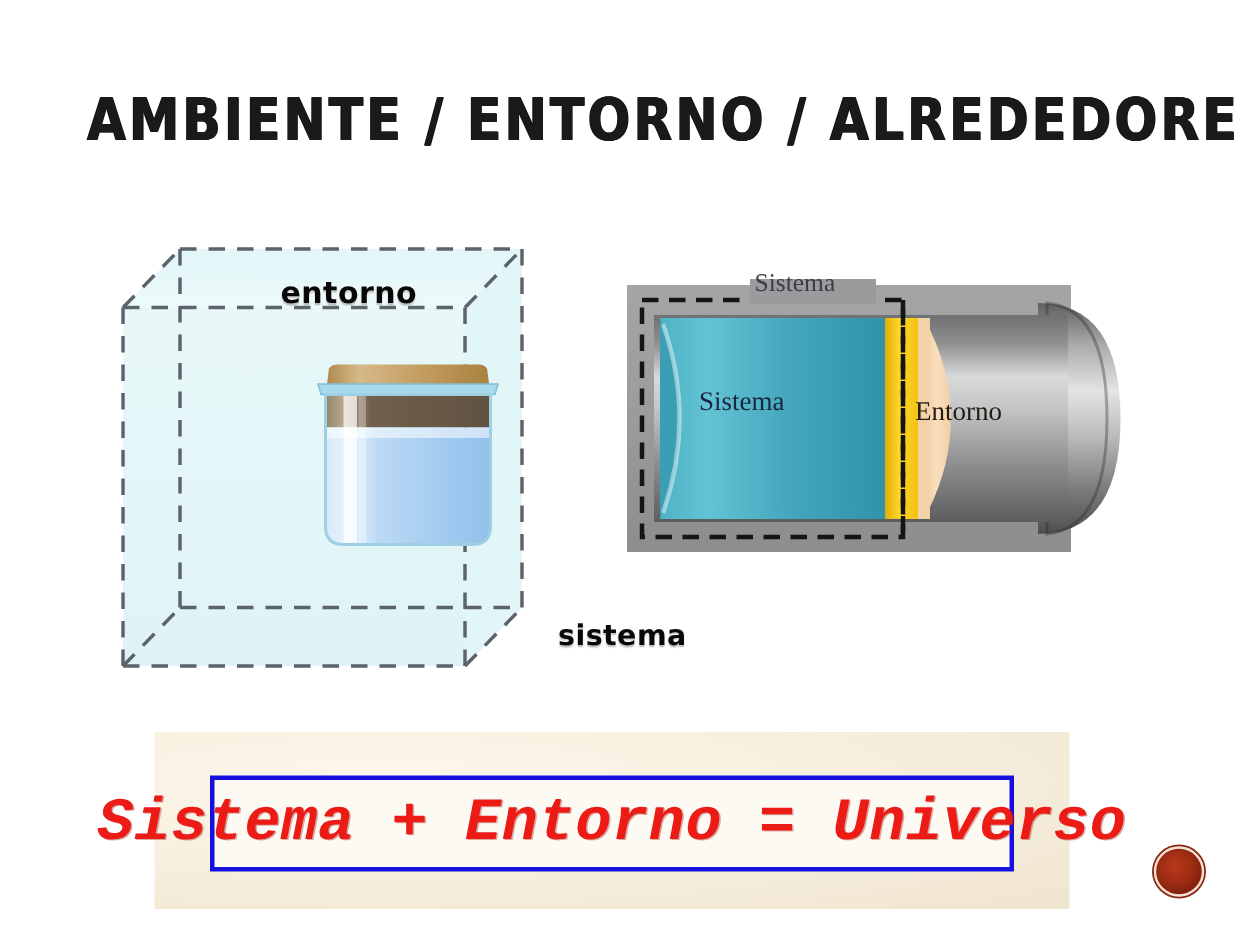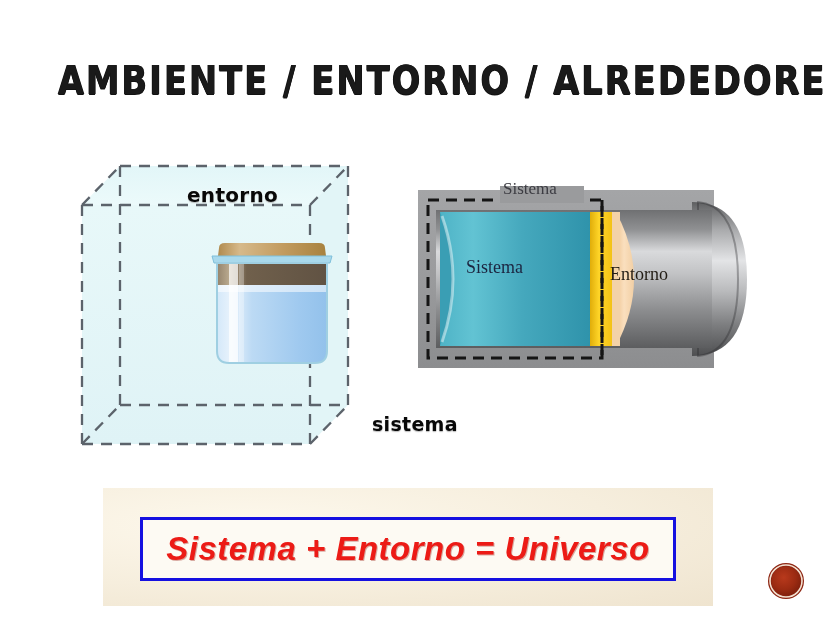--- a/index.html
+++ b/index.html
@@ -116,24 +116,24 @@
     right: 37px;
     height: 58px;
     border: 3px solid #1510e0;
     background: #fdfaf3;
     box-shadow: inset 0 0 0 3px #fdfaf3;
     display: flex;
     align-items: center;
     justify-content: center;
   }
   #formula-text {
-    font-family: Liberation Sans, sans-serif;
+    font-family: Liberation Mono, monospace;
     font-weight: 700;
     font-style: italic;
-    font-size: 33px;
+    font-size: 40px;
     color: #ec1b16;
     letter-spacing: 0.5px;
     white-space: nowrap;
     text-shadow: 1px 1px 0 rgba(150,20,10,0.35);
   }
 
   
   #corner-bullet {
     position: absolute;
     left: 766px;

